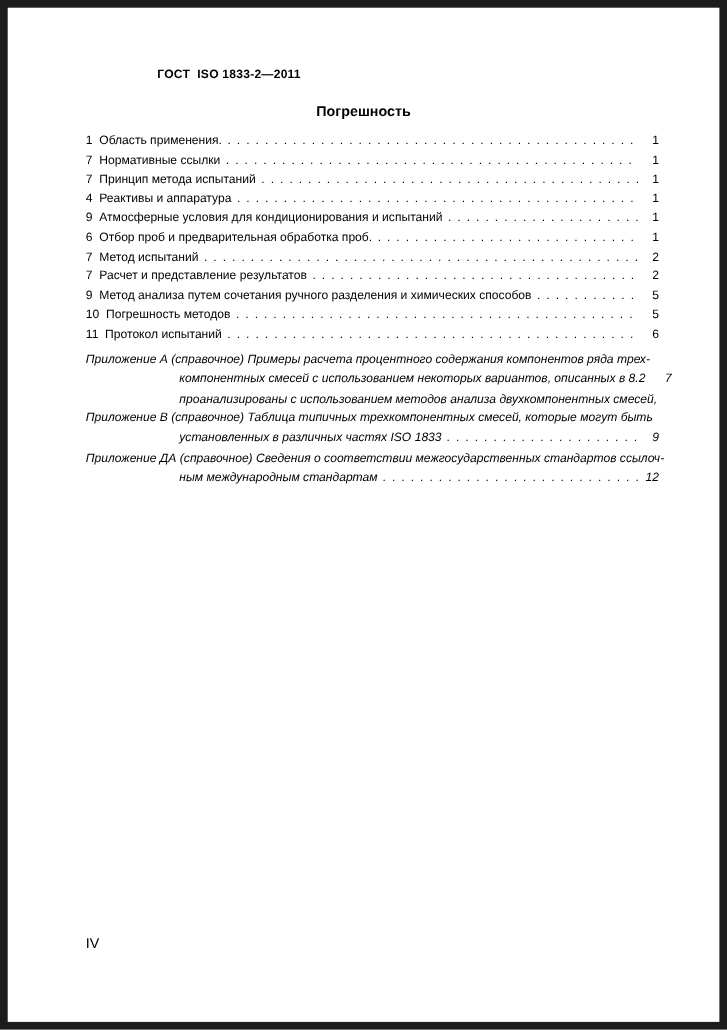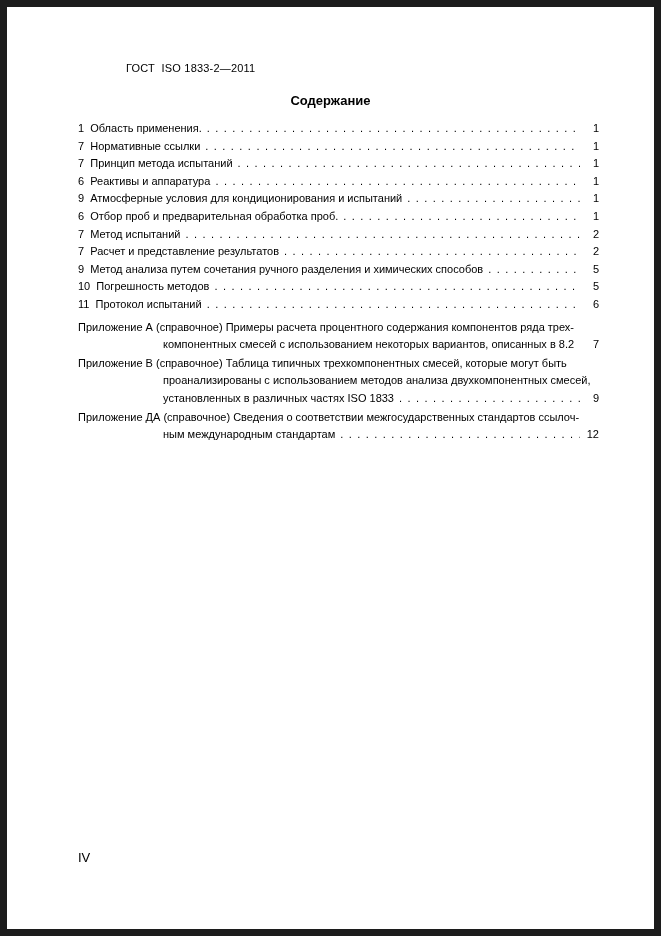--- a/index.html
+++ b/index.html
@@ -17,24 +17,24 @@
   .page {
     position: absolute;
     left: 7px;
     top: 7px;
     width: 647px;
     height: 922px;
     background: #ffffff;
   }
   .doc-header {
     position: absolute;
-    left: 71px;
+    left: 88px;
     top: 55px;
     font-size: 11px;
-    font-weight: normal;
+    font-weight: bold;
     letter-spacing: 0.2px;
     white-space: pre;
     padding-left: 48px;
   }
   .doc-title {
     position: absolute;
     left: 0;
     right: 0;
     top: 86px;
     text-align: center;
@@ -66,20 +66,21 @@
   .leader::after {
     content: ". . . . . . . . . . . . . . . . . . . . . . . . . . . . . . . . . . . . . . . . . . . . . . . . . . . . . . . . . . . . . . . . . . . . . . . . . . . . . . . . . . . . . . . . . . . . . . . . . . . . . . . . . . . . . . . . . . . .";
     letter-spacing: 1.2px;
   }
   .toc-page {
     min-width: 15px;
     text-align: right;
   }
   .appendices {
     margin-top: 5px;
+    font-style: italic;
   }
   .app-block {
     margin-top: 1px;
   }
   .app-cont {
     padding-left: 85px;
     white-space: pre;
   }
   .doc-footer {
     position: absolute;
@@ -88,41 +89,41 @@
     font-size: 13px;
   }
 </style>
 </head>
 <body>
 
 <div class="page">
 
   <div class="doc-header">ГОСТ  ISO 1833-2—2011</div>
 
-  <div class="doc-title">Содержание</div>
+  <div class="doc-title">Погрешность</div>
 
   <div class="toc">
 
     <div class="toc-row">
       <span class="toc-label">1  Область применения.</span>
       <span class="leader"></span>
       <span class="toc-page">1</span>
     </div>
     <div class="toc-row">
       <span class="toc-label">7  Нормативные ссылки</span>
       <span class="leader"></span>
       <span class="toc-page">1</span>
     </div>
     <div class="toc-row">
       <span class="toc-label">7  Принцип метода испытаний</span>
       <span class="leader"></span>
       <span class="toc-page">1</span>
     </div>
     <div class="toc-row">
-      <span class="toc-label">6  Реактивы и аппаратура</span>
+      <span class="toc-label">4  Реактивы и аппаратура</span>
       <span class="leader"></span>
       <span class="toc-page">1</span>
     </div>
     <div class="toc-row">
       <span class="toc-label">9  Атмосферные условия для кондиционирования и испытаний</span>
       <span class="leader"></span>
       <span class="toc-page">1</span>
     </div>
     <div class="toc-row">
       <span class="toc-label">6  Отбор проб и предварительная обработка проб.</span>
@@ -163,24 +164,24 @@
         </div>
         <div class="toc-row">
           <span class="toc-label app-cont">компонентных смесей с использованием некоторых вариантов, описанных в 8.2</span>
           <span class="leader"></span>
           <span class="toc-page">7</span>
         </div>
       </div>
 
       <div class="app-block">
         <div class="toc-row">
+          <span class="toc-label app-cont">проанализированы с использованием методов анализа двухкомпонентных смесей,</span>
+        </div>
+        <div class="toc-row">
           <span class="toc-label">Приложение В (справочное) Таблица типичных трехкомпонентных смесей, которые могут быть</span>
-        </div>
-        <div class="toc-row">
-          <span class="toc-label app-cont">проанализированы с использованием методов анализа двухкомпонентных смесей,</span>
         </div>
         <div class="toc-row">
           <span class="toc-label app-cont">установленных в различных частях ISO 1833</span>
           <span class="leader"></span>
           <span class="toc-page">9</span>
         </div>
       </div>
 
       <div class="app-block">
         <div class="toc-row">

